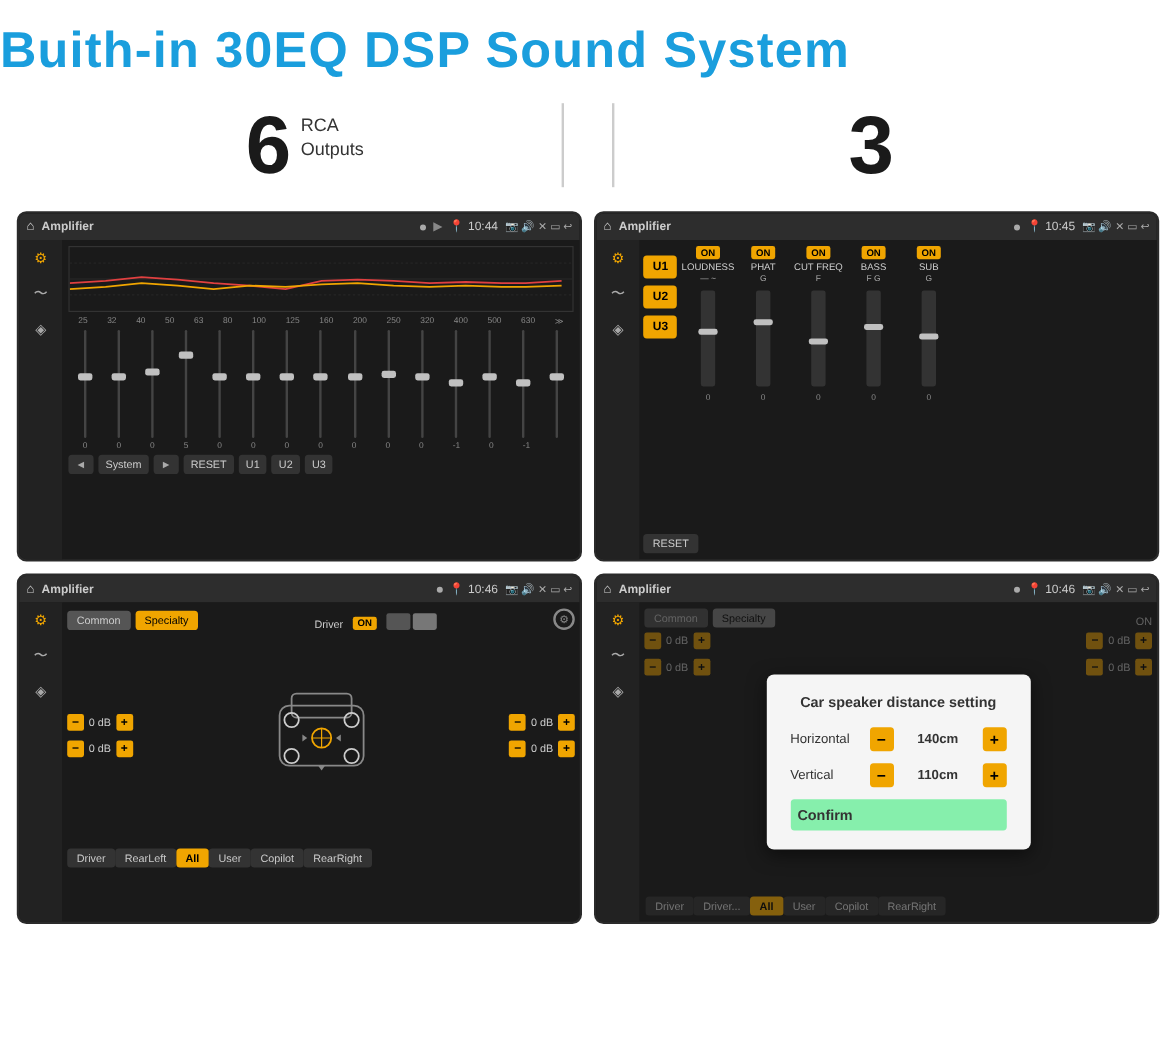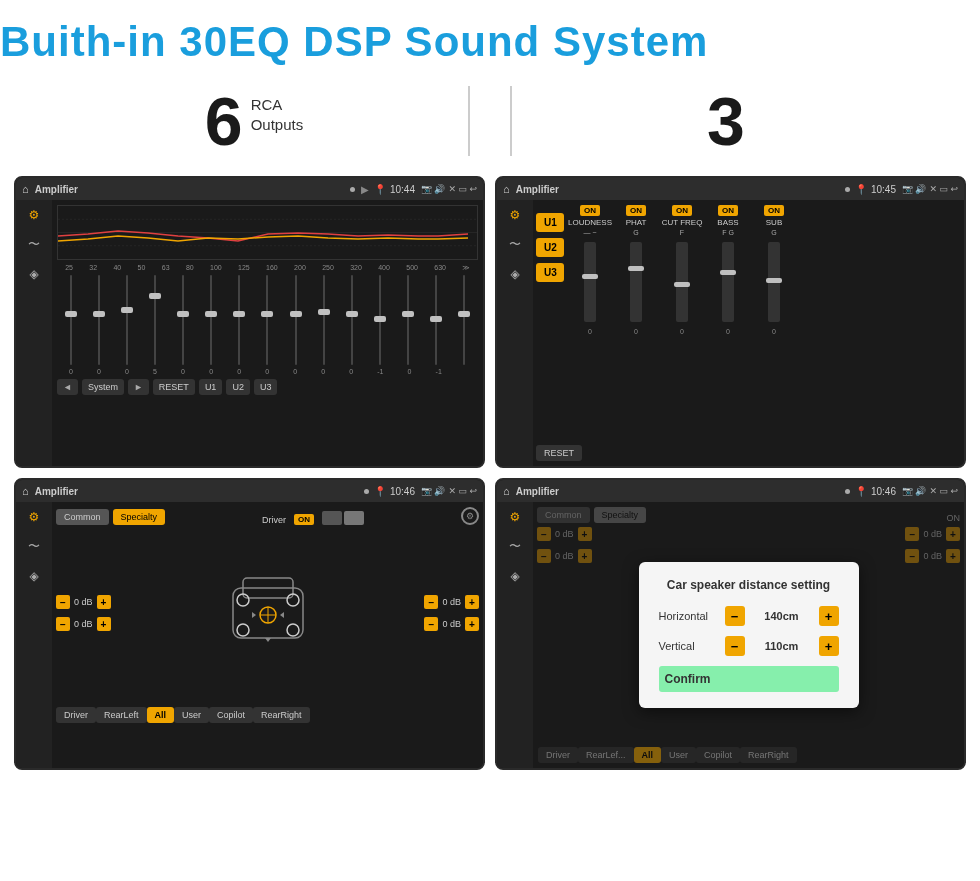--- a/index.html
+++ b/index.html
@@ -860,21 +860,21 @@
             <button class="dist-minus">−</button>
             <span class="dist-value">110cm</span>
             <button class="dist-plus">+</button>
           </div>
 
           <button class="dist-confirm-btn">Confirm</button>
         </div>
 
         <div class="cross-bottom-row" style="position:absolute;bottom:5px;left:5px;right:5px;opacity:0.5;">
           <button class="cross-label-btn">Driver</button>
-          <button class="cross-label-btn">RearLef...</button>
+          <button class="cross-label-btn">Driver...</button>
           <button class="cross-all-btn">All</button>
           <button class="cross-label-btn">User</button>
           <button class="cross-label-btn">Copilot</button>
           <button class="cross-label-btn">RearRight</button>
         </div>
       </div>
     </div>
   </div>
 
 </div>

